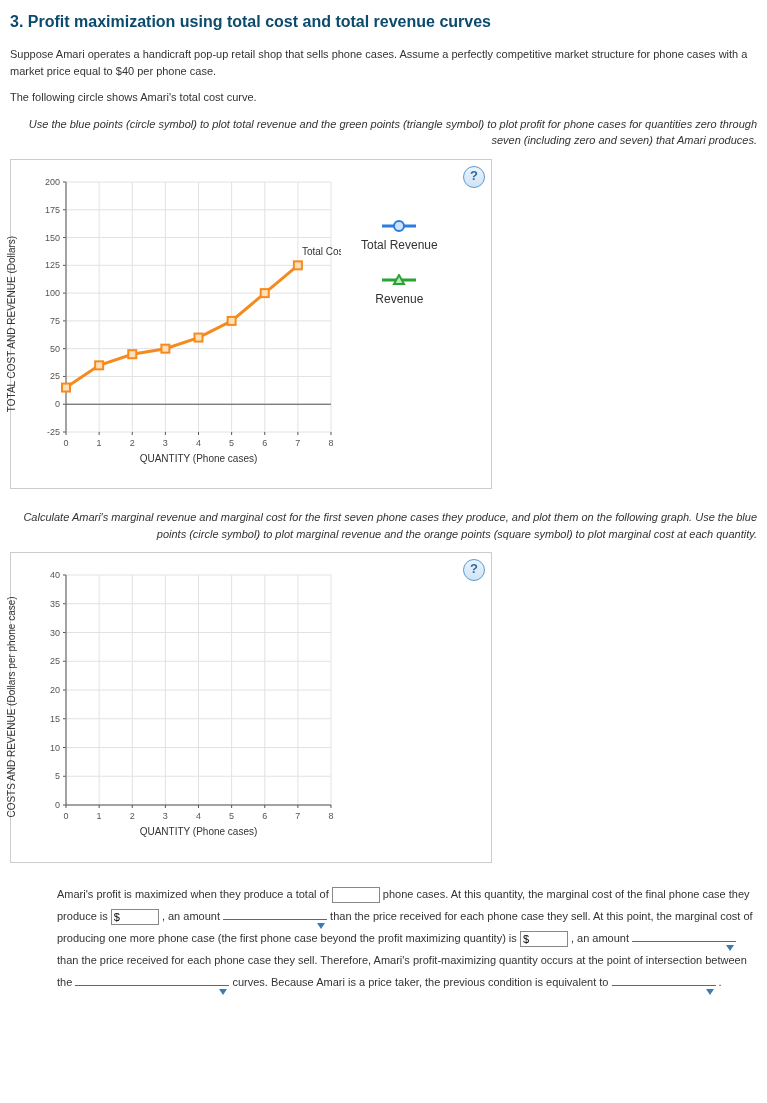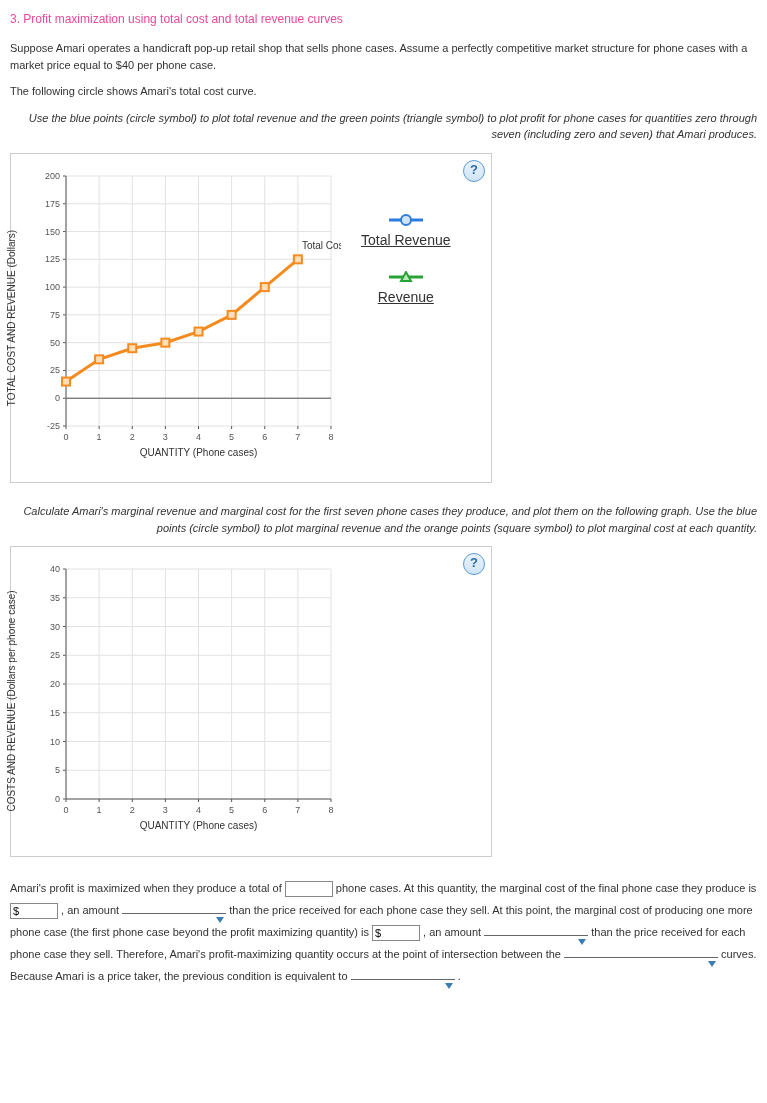--- a/index.html
+++ b/index.html
@@ -5,23 +5,23 @@
   body {
     font-family: Arial, Helvetica, sans-serif;
     font-size: 11px;
     color: #333;
     margin: 0;
     padding: 10px;
     width: 747px;
     line-height: 1.5;
   }
   .heading {
-    color: #ec4899;
-    font-weight: normal;
-    font-size: 12px;
+    color: #0c4a6e;
+    font-weight: bold;
+    font-size: 16px;
     margin-bottom: 12px;
   }
   .para { margin-bottom: 10px; }
   .italic { font-style: italic; text-align: right; }
   .graph-box {
     border: 1px solid #ccc;
     background: #fff;
     position: relative;
     width: 460px;
     padding: 12px 10px 12px 10px;
@@ -51,22 +51,21 @@
     position: absolute;
     left: -10px;
     top: 50%;
     transform: translate(-50%,-50%) rotate(-90deg);
     white-space: nowrap;
     font-size: 10px;
   }
   .legend {
     padding-left: 20px;
     padding-top: 40px;
-    font-size: 14px;
-    text-decoration: underline;
+    font-size: 12px;
   }
   .legend .item { margin: 8px 0 20px 0; text-align:center; }
   .legend .sym { display:block; margin: 0 auto 4px; }
 
   
   .dd {
     display: inline-block;
     border-bottom: 1px solid #666;
     min-width: 90px;
     position: relative;
@@ -255,21 +254,21 @@
         <line x1="310" x2="310" y1="10" y2="240" stroke="#e2e2e2"></line>
         <text x="310" y="254" text-anchor="middle" font-size="9" fill="#555">8</text>
         <line x1="310" x2="310" y1="240" y2="243" stroke="#555"></line>
         <line x1="45" x2="310" y1="240" y2="240" stroke="#555"></line>
         <line x1="45" x2="45" y1="10" y2="240" stroke="#555"></line>
         <text x="177.5" y="270" text-anchor="middle" font-size="10" fill="#333">QUANTITY (Phone cases)</text>
       </svg>
   </div>
 </div>
 
-<div class="para" style="line-height:2;">
+<div class="para" style="line-height:2;margin-left:47px;">
   <span>Amari's profit is maximized when they produce a total of </span>
   <input class="txt-in" style="">
   <span> phone cases. At this quantity, the marginal cost of the final phone case they produce is </span>
   <input class="txt-in" value="$" style="">
   <span> , an amount </span>
   <span class="dd"></span>
   <span> than the price received for each phone case they sell. At this point, the marginal cost of producing one more phone case (the first phone case beyond the profit maximizing quantity) is </span>
   <input class="txt-in" value="$" style="">
   <span> , an amount </span>
   <span class="dd"></span>

